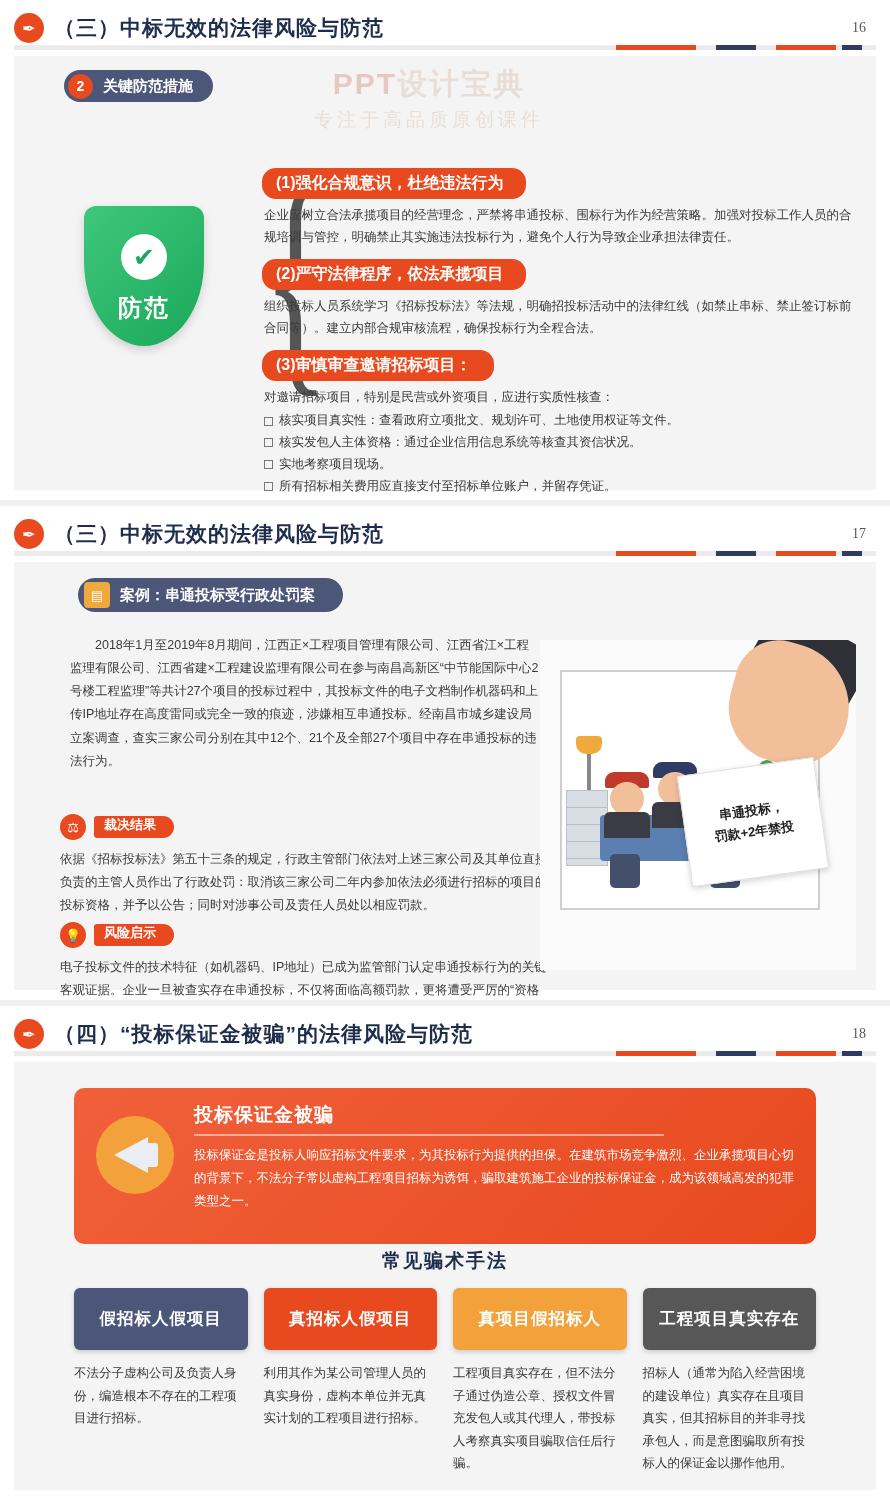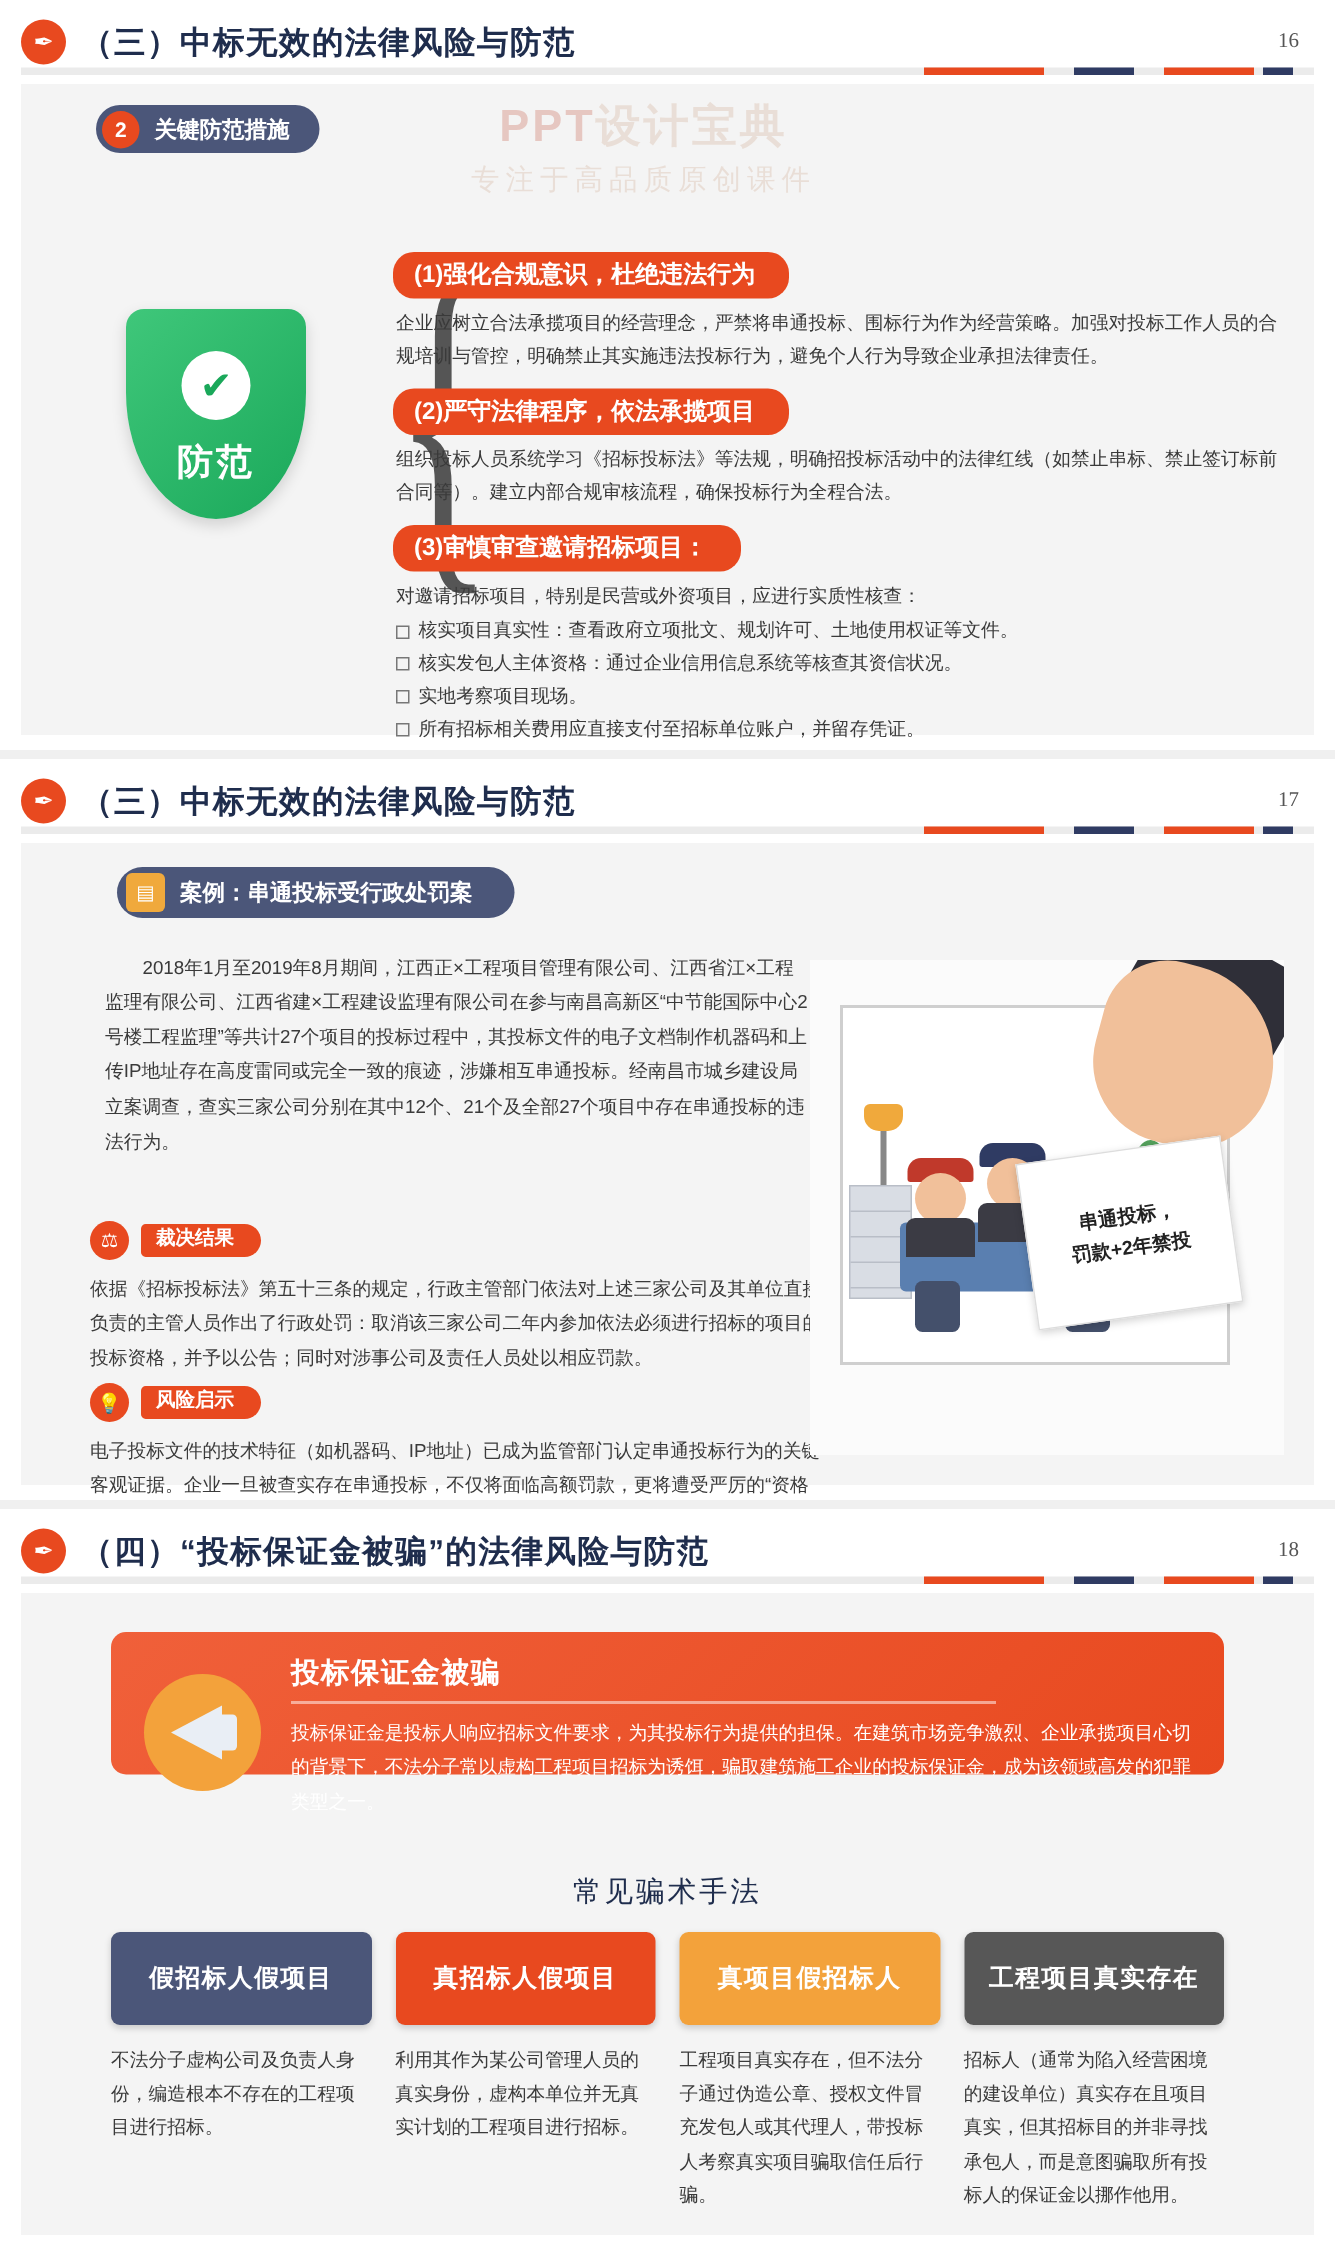--- a/index.html
+++ b/index.html
@@ -245,21 +245,21 @@
   .illus .lamp .shade{width:26px;height:18px;background:#f0a93c;border-radius:4px 4px 10px 10px;}
   .illus .lamp .pole{width:4px;height:40px;background:#888;margin:0 auto;}
   .illus .cab { position:absolute; left:26px; top:150px; width:42px;height:76px;background:#d9dde4;border:1px solid #b9bec7;}
   .illus .cab i{display:block;height:17px;border-bottom:1px solid #b9bec7;}
   .illus .plant{position:absolute; left:212px; top:120px; width:30px;height:50px;}
   .illus .plant .pot{position:absolute;bottom:0;width:26px;height:20px;background:#c98b55;border-radius:0 0 4px 4px;}
   .illus .plant .leaf{position:absolute;bottom:16px;left:4px;width:22px;height:34px;background:#54a05c;border-radius:50% 50% 40% 40%;}
 
   
   .banner {
-    position:absolute; left: 60px; right: 60px; top: 26px; height: 95px;
+    position:absolute; left: 60px; right: 60px; top: 26px; height: 156px;
     background: linear-gradient(135deg,#f0603a,#e8491f);
     border-radius: 10px;
     color:#fff;
     padding: 14px 22px 14px 120px;
   }
   .banner h3 { font-size: 19px; letter-spacing:1px; margin-bottom: 6px; }
   .banner .ul { width: 470px; height: 2px; background: rgba(255,255,255,.5); margin-bottom: 8px;}
   .banner p { font-size: 12.5px; line-height: 1.85; }
   .banner .mega {
     position:absolute; left: 22px; top: 28px;
@@ -273,21 +273,21 @@
     border-bottom: 18px solid transparent;
     border-right: 34px solid #e9eef5;
     position:relative; left:-4px;
   }
   .banner .mega .cone::after{
     content:''; position:absolute; right:-44px; top:-12px;
     width:14px;height:24px;background:#e9eef5;border-radius:3px;
   }
   .sec-title {
     position:absolute; left:0; right:0; top: 186px;
-    text-align:center; font-size: 19px; font-weight:normal; color:#1f2d4d;
+    text-align:center; font-size: 19px; font-weight:bold; color:#1f2d4d;
     letter-spacing: 2px;
   }
   .cards {
     position:absolute; left: 60px; right: 60px; top: 226px;
     display:flex; gap: 16px;
   }
   .card { flex: 1; }
   .card .cap {
     height: 62px; border-radius: 6px;
     display:flex; align-items:center; justify-content:center;

